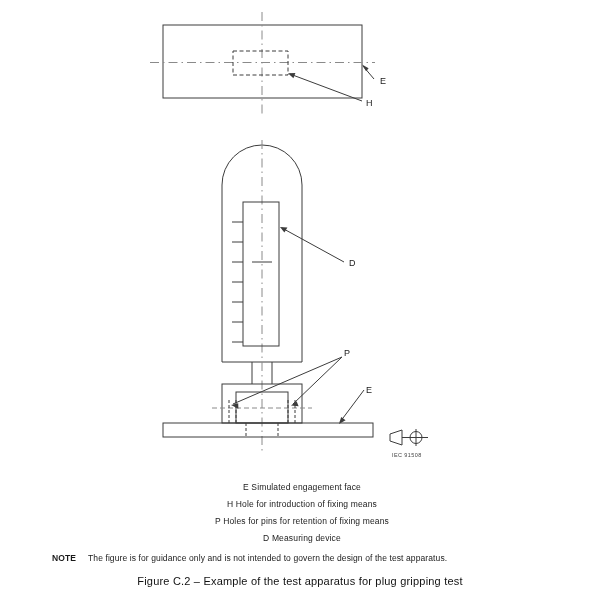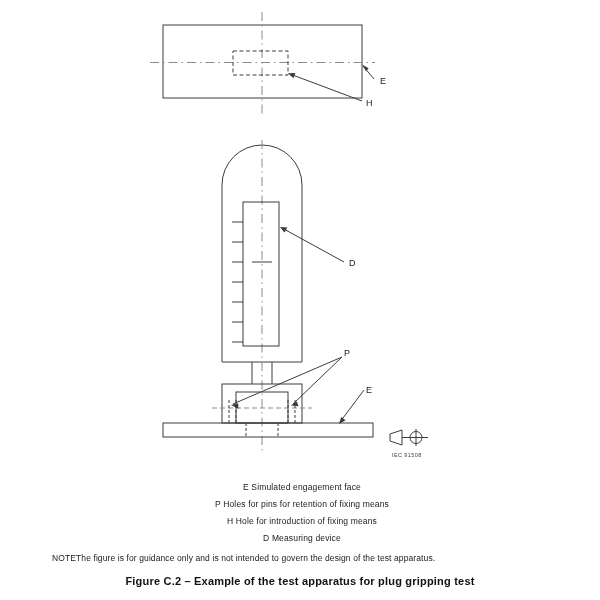--- a/index.html
+++ b/index.html
@@ -49,32 +49,33 @@
     top: 553px;
     width: 520px;
   }
   .note-line {
     font-size: 8.5px;
     letter-spacing: 0.1px;
     color: #1a1a1a;
     white-space: nowrap;
   }
   .note-label {
-    margin-right: 0;
+    margin-right: 12px;
+    font-weight: bold;
   }
   .caption-block {
     position: absolute;
     left: 0;
     top: 571px;
     width: 600px;
     text-align: center;
   }
   .caption-text {
     font-size: 11px;
-    font-weight: bold;
+    font-weight: normal;
     letter-spacing: 0.2px;
     color: #111111;
   }
   .iec-ref {
     position: absolute;
     left: 392px;
     top: 452px;
     font-size: 5.5px;
     letter-spacing: 0.4px;
     color: #444444;
@@ -196,22 +197,22 @@
     <text x="349" y="266" font-family="Liberation Sans, sans-serif" font-size="9" fill="#1a1a1a">D</text>
 
     <text x="344" y="356" font-family="Liberation Sans, sans-serif" font-size="9" fill="#1a1a1a">P</text>
 
     <text x="366" y="393" font-family="Liberation Sans, sans-serif" font-size="9" fill="#1a1a1a">E</text>
 
   </svg>
 
   <div class="legend-block">
     <div class="legend-line">E Simulated engagement face</div>
+    <div class="legend-line">H Hole for introduction of fixing means</div>
     <div class="legend-line">P Holes for pins for retention of fixing means</div>
-    <div class="legend-line">H Hole for introduction of fixing means</div>
     <div class="legend-line">D Measuring device</div>
   </div>
 
   <div class="note-block">
     <div class="note-line"><span class="note-label">NOTE</span><span>The figure is for guidance only and is not intended to govern the design of the test apparatus.</span></div>
   </div>
 
   <div class="iec-ref">IEC   91508</div>
 
   <div class="caption-block">

